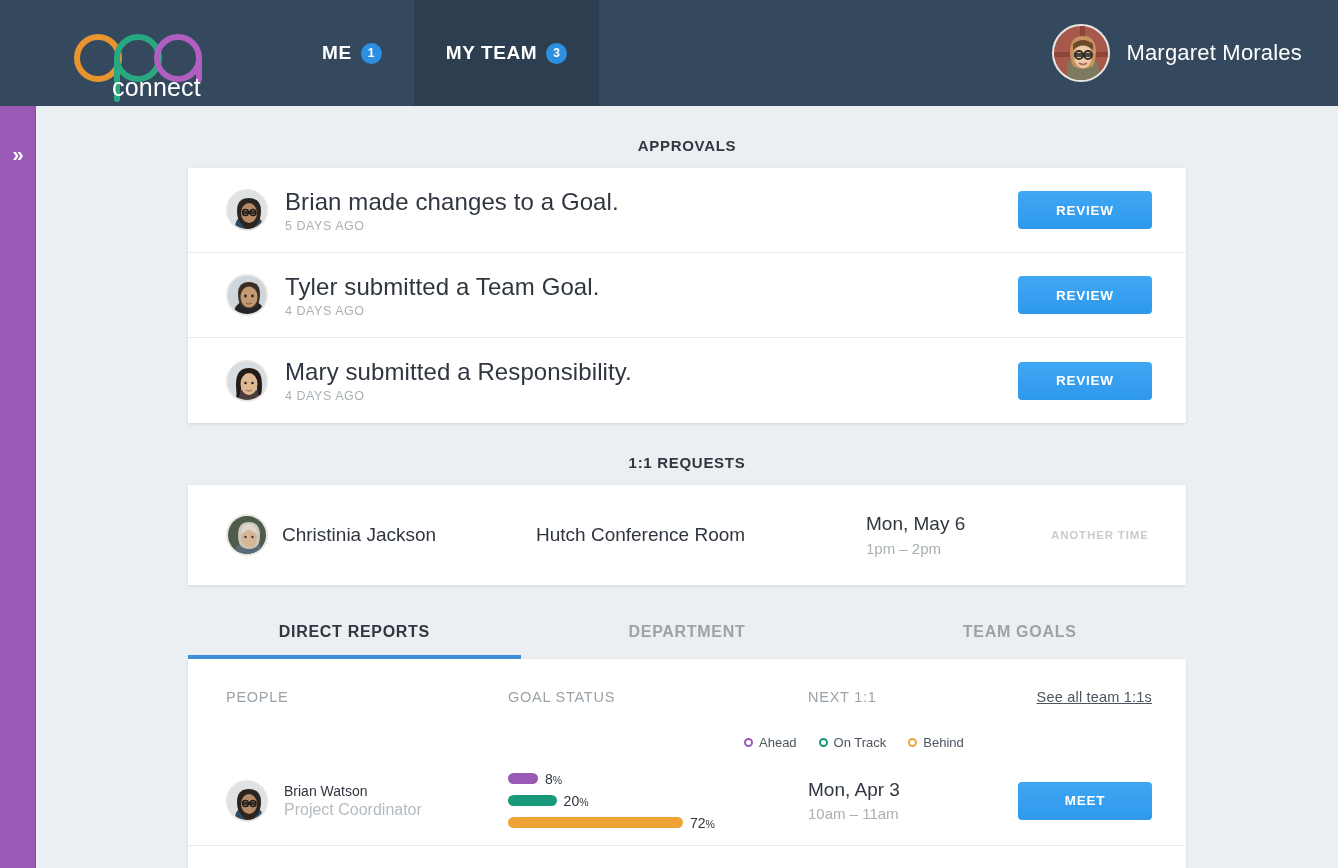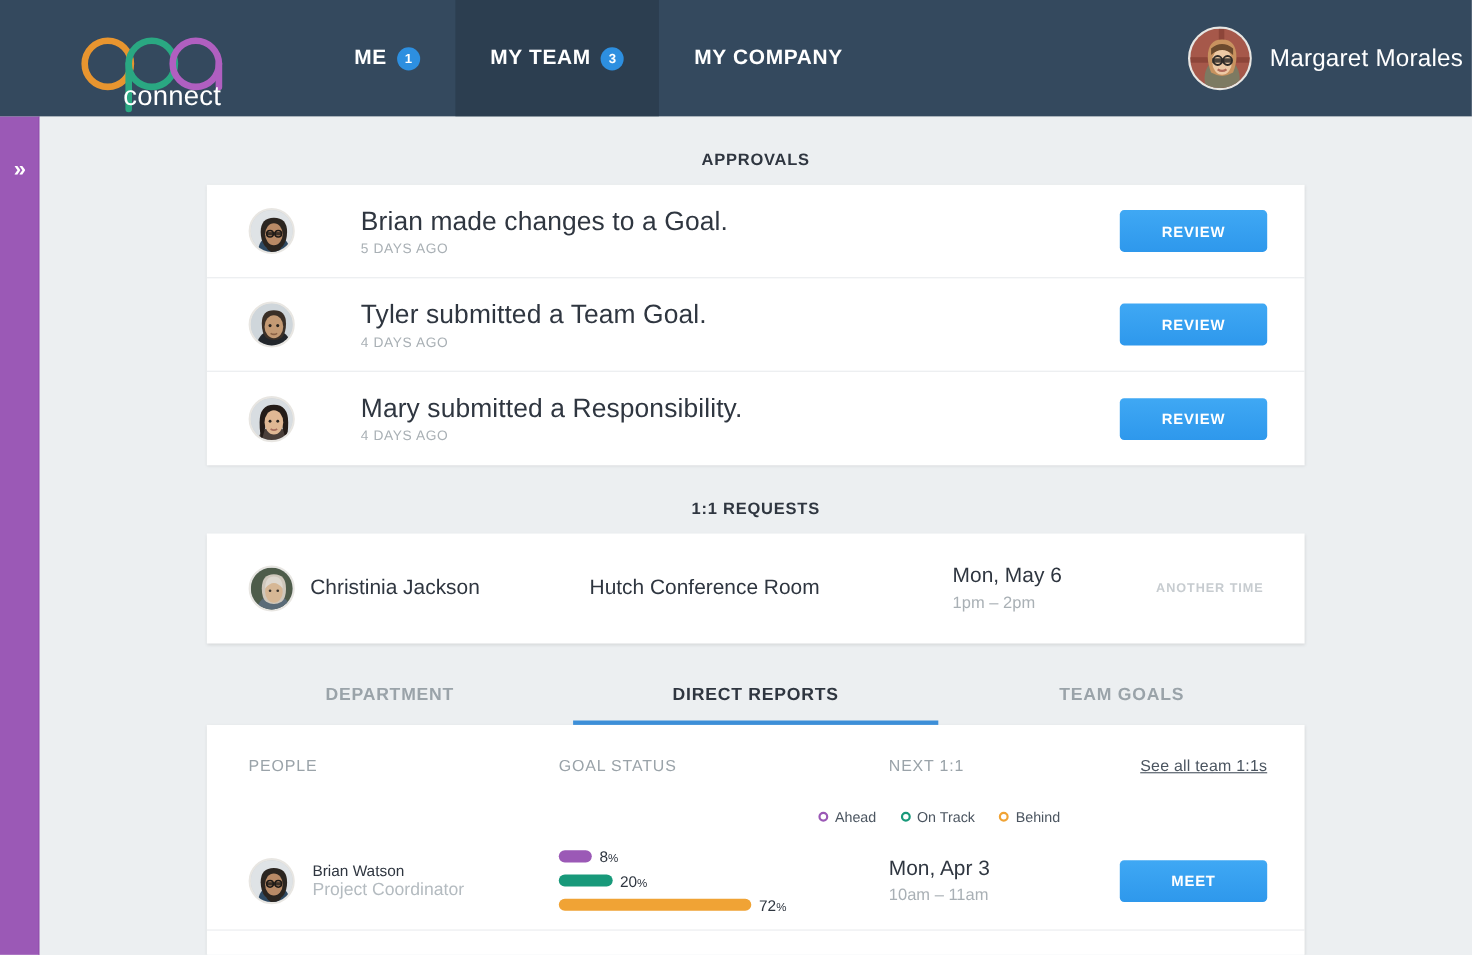--- a/index.html
+++ b/index.html
@@ -43,21 +43,21 @@
   }
   .navtab.active { background: #2c3e50; }
   .badge {
     display: inline-flex; align-items: center; justify-content: center;
     width: 21px; height: 21px; border-radius: 50%;
     background: #2d8fe0; color: #ffffff;
     font-size: 12px; font-weight: bold; letter-spacing: 0;
   }
 
   .user-area {
-    position: absolute; right: 8px; top: 0; height: 106px;
+    position: absolute; right: 36px; top: 0; height: 106px;
     display: flex; align-items: center; gap: 16px;
   }
   .avatar {
     border-radius: 50%; overflow: hidden;
     border: 2px solid #e8e6e2;
     flex: none; position: relative;
     background: #cfd4d8;
   }
   .avatar svg { display: block; }
   .user-name {
@@ -102,21 +102,21 @@
 
   
   .approval-row {
     display: flex; align-items: center;
     height: 85px;
     padding: 0 34px 0 38px;
     border-bottom: 1px solid #e9ecee;
   }
   .approval-row:last-child { border-bottom: none; }
   .approval-left { display: flex; align-items: center; gap: 17px; flex: 1; }
-  .approval-text { display: flex; flex-direction: column; gap: 3px; margin-left: 43px; }
+  .approval-text { display: flex; flex-direction: column; gap: 3px; }
   .approval-title {
     font-size: 24px; color: #2f3640; letter-spacing: 0.1px;
   }
   .approval-time {
     font-size: 12.5px; color: #a9b0b5; letter-spacing: 0.55px;
   }
 
   .btn-blue {
     background: linear-gradient(#3fa8f4, #2e98ec);
     color: #ffffff;
@@ -216,23 +216,20 @@
   </div>
 
   <div class="navtabs">
     <div class="navtab">
       <span>ME</span>
       <span class="badge">1</span>
     </div>
     <div class="navtab active">
       <span>MY TEAM</span>
       <span class="badge">3</span>
-    </div>
-    <div class="navtab">
-      <span>MY COMPANY</span>
     </div>
   </div>
 
   <div class="user-area">
     <div class="avatar" style="width:58px;height:58px;">
       <svg width="58" height="58" viewBox="0 0 58 58">
         <rect width="58" height="58" fill="#a6584a"></rect>
         <rect x="0" y="26" width="58" height="5" fill="#8d4539"></rect>
         <rect x="26" y="0" width="5" height="58" fill="#8d4539"></rect>
         <ellipse cx="29" cy="45" rx="16" ry="18" fill="#7d7a62"></ellipse>
@@ -347,22 +344,22 @@
           <div class="req-date">Mon, May 6</div>
           <div class="req-hours">1pm – 2pm</div>
         </div>
         <div class="req-actions">
           <span class="another-time">ANOTHER TIME</span>
         </div>
       </div>
     </div>
 
     <div class="tabbar">
+      <div class="tab active">DIRECT REPORTS</div>
       <div class="tab">DEPARTMENT</div>
-      <div class="tab active">DIRECT REPORTS</div>
       <div class="tab">TEAM GOALS</div>
     </div>
 
     <div class="card">
       <div class="reports-head">
         <div class="col-people">PEOPLE</div>
         <div class="col-goal">GOAL STATUS</div>
         <div class="col-next">NEXT 1:1</div>
         <div class="col-action"><span class="see-all">See all team 1:1s</span></div>
       </div>

